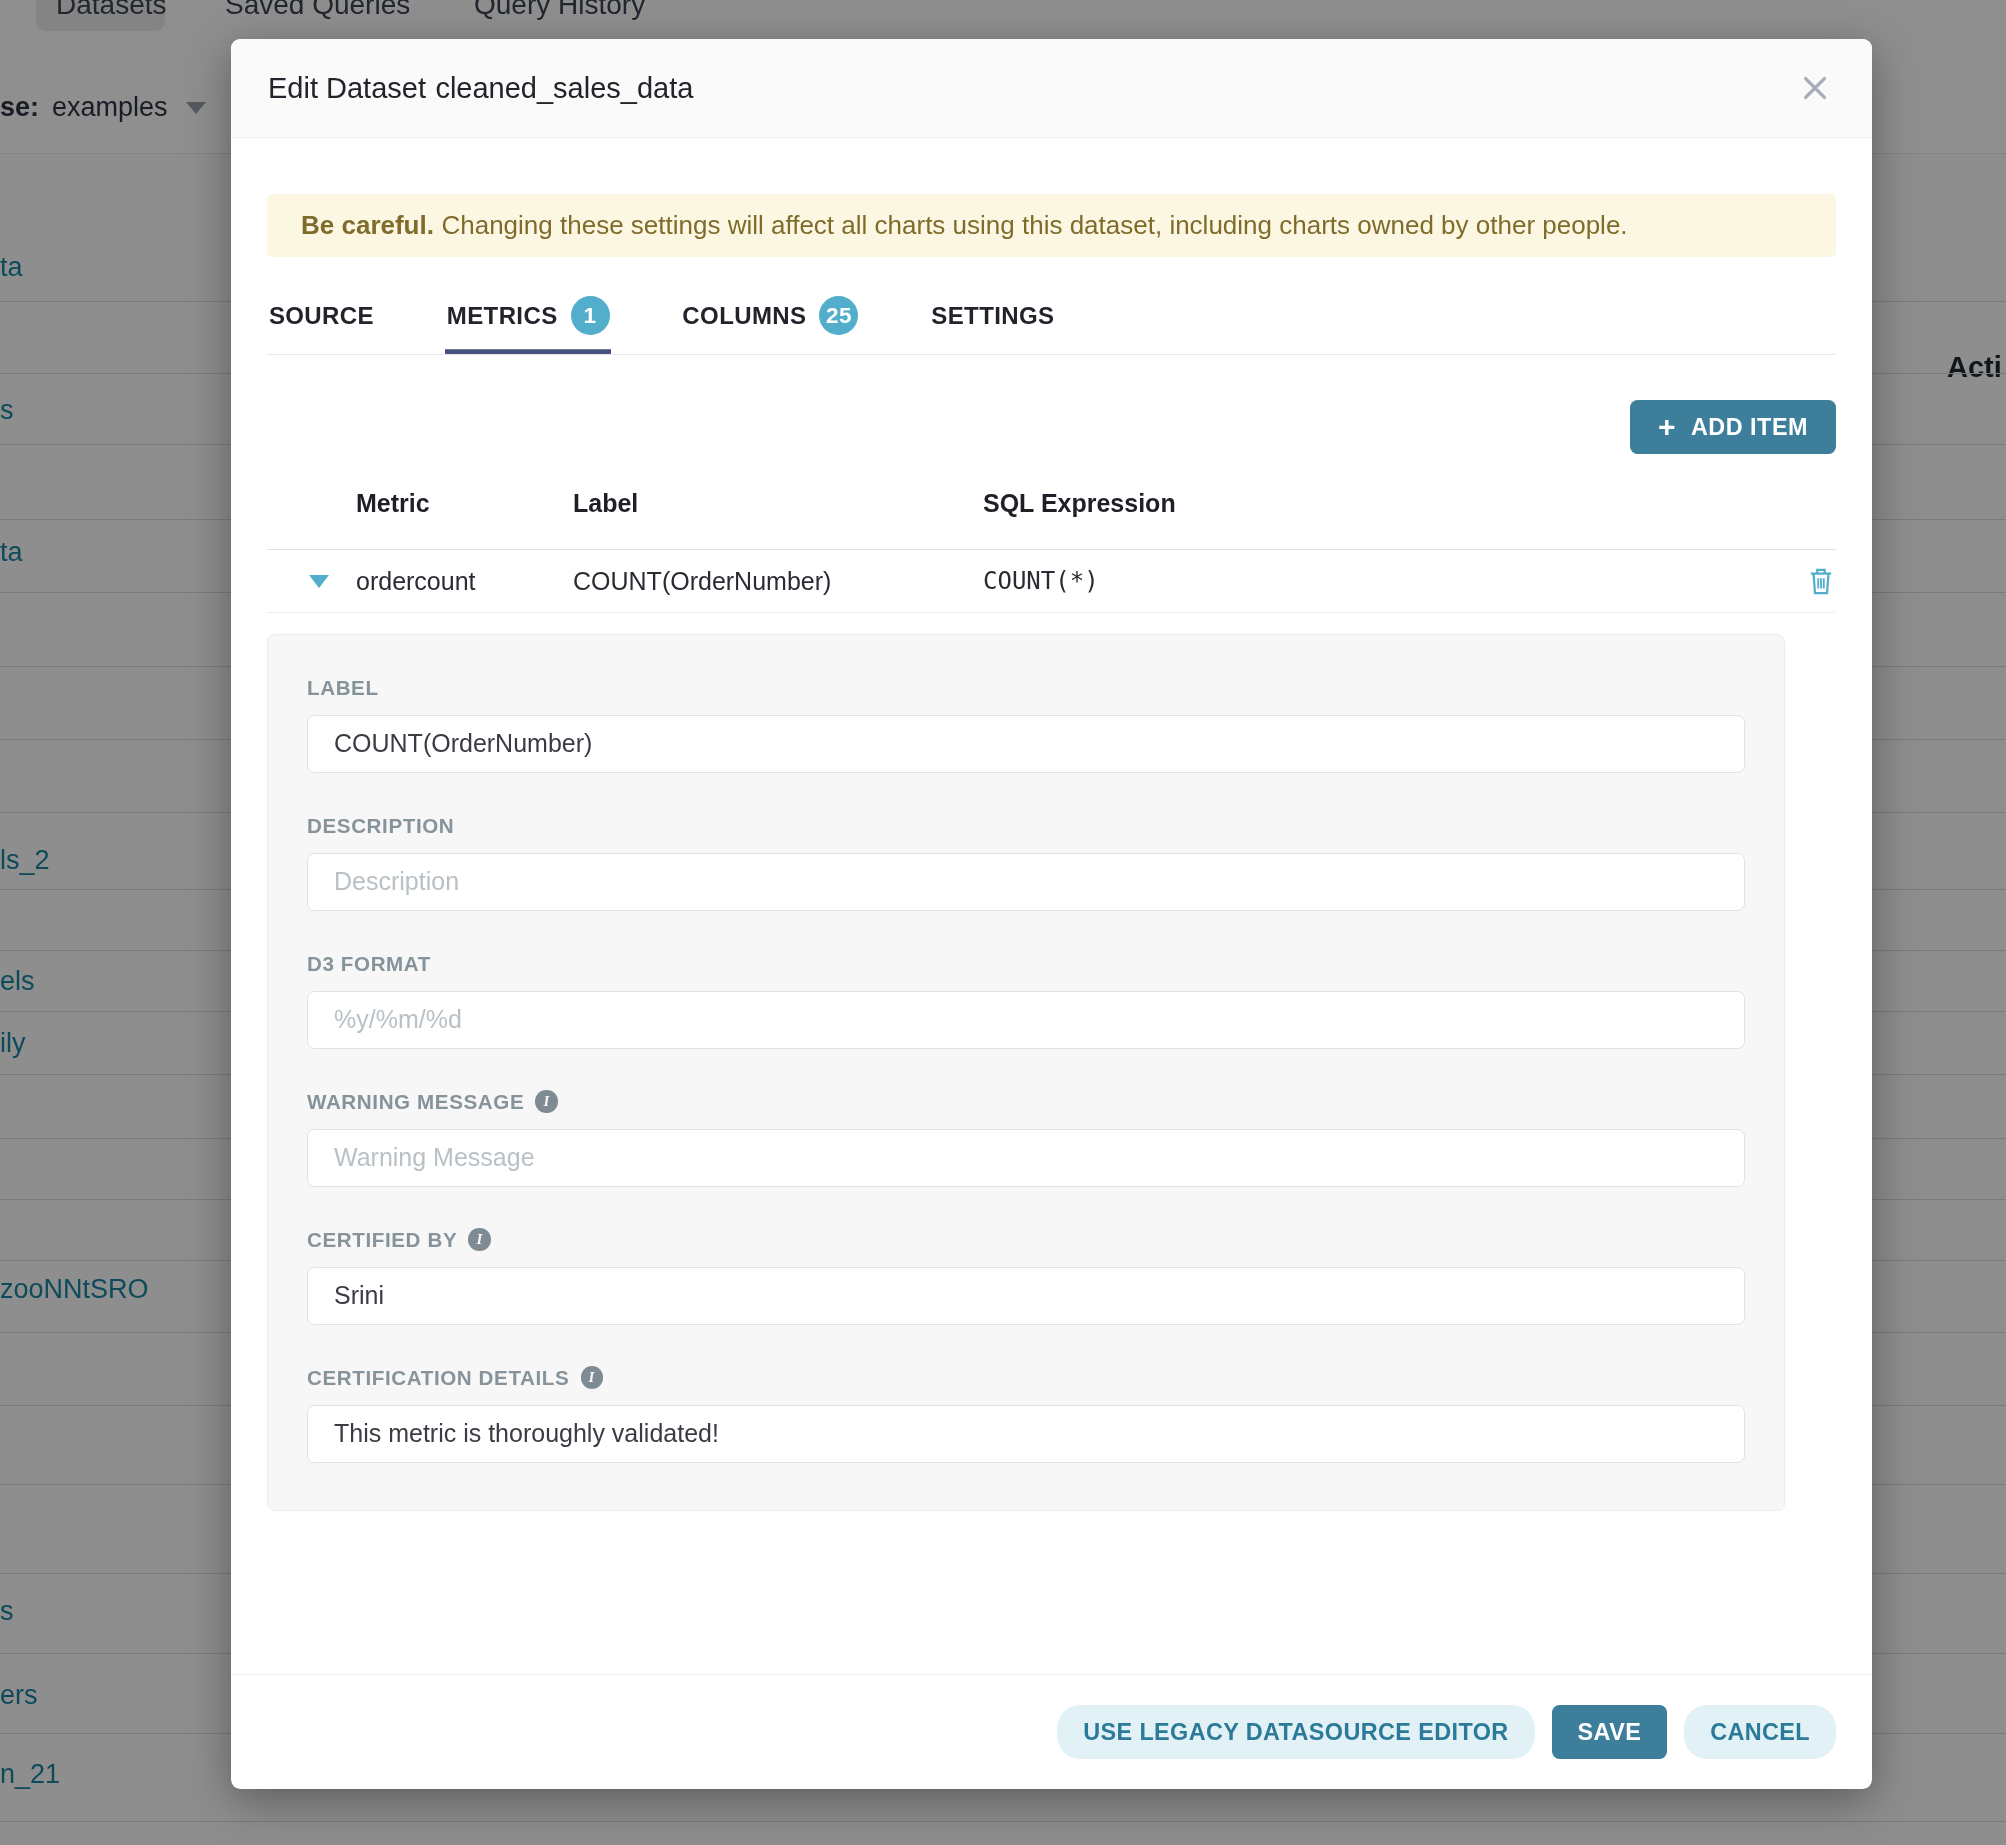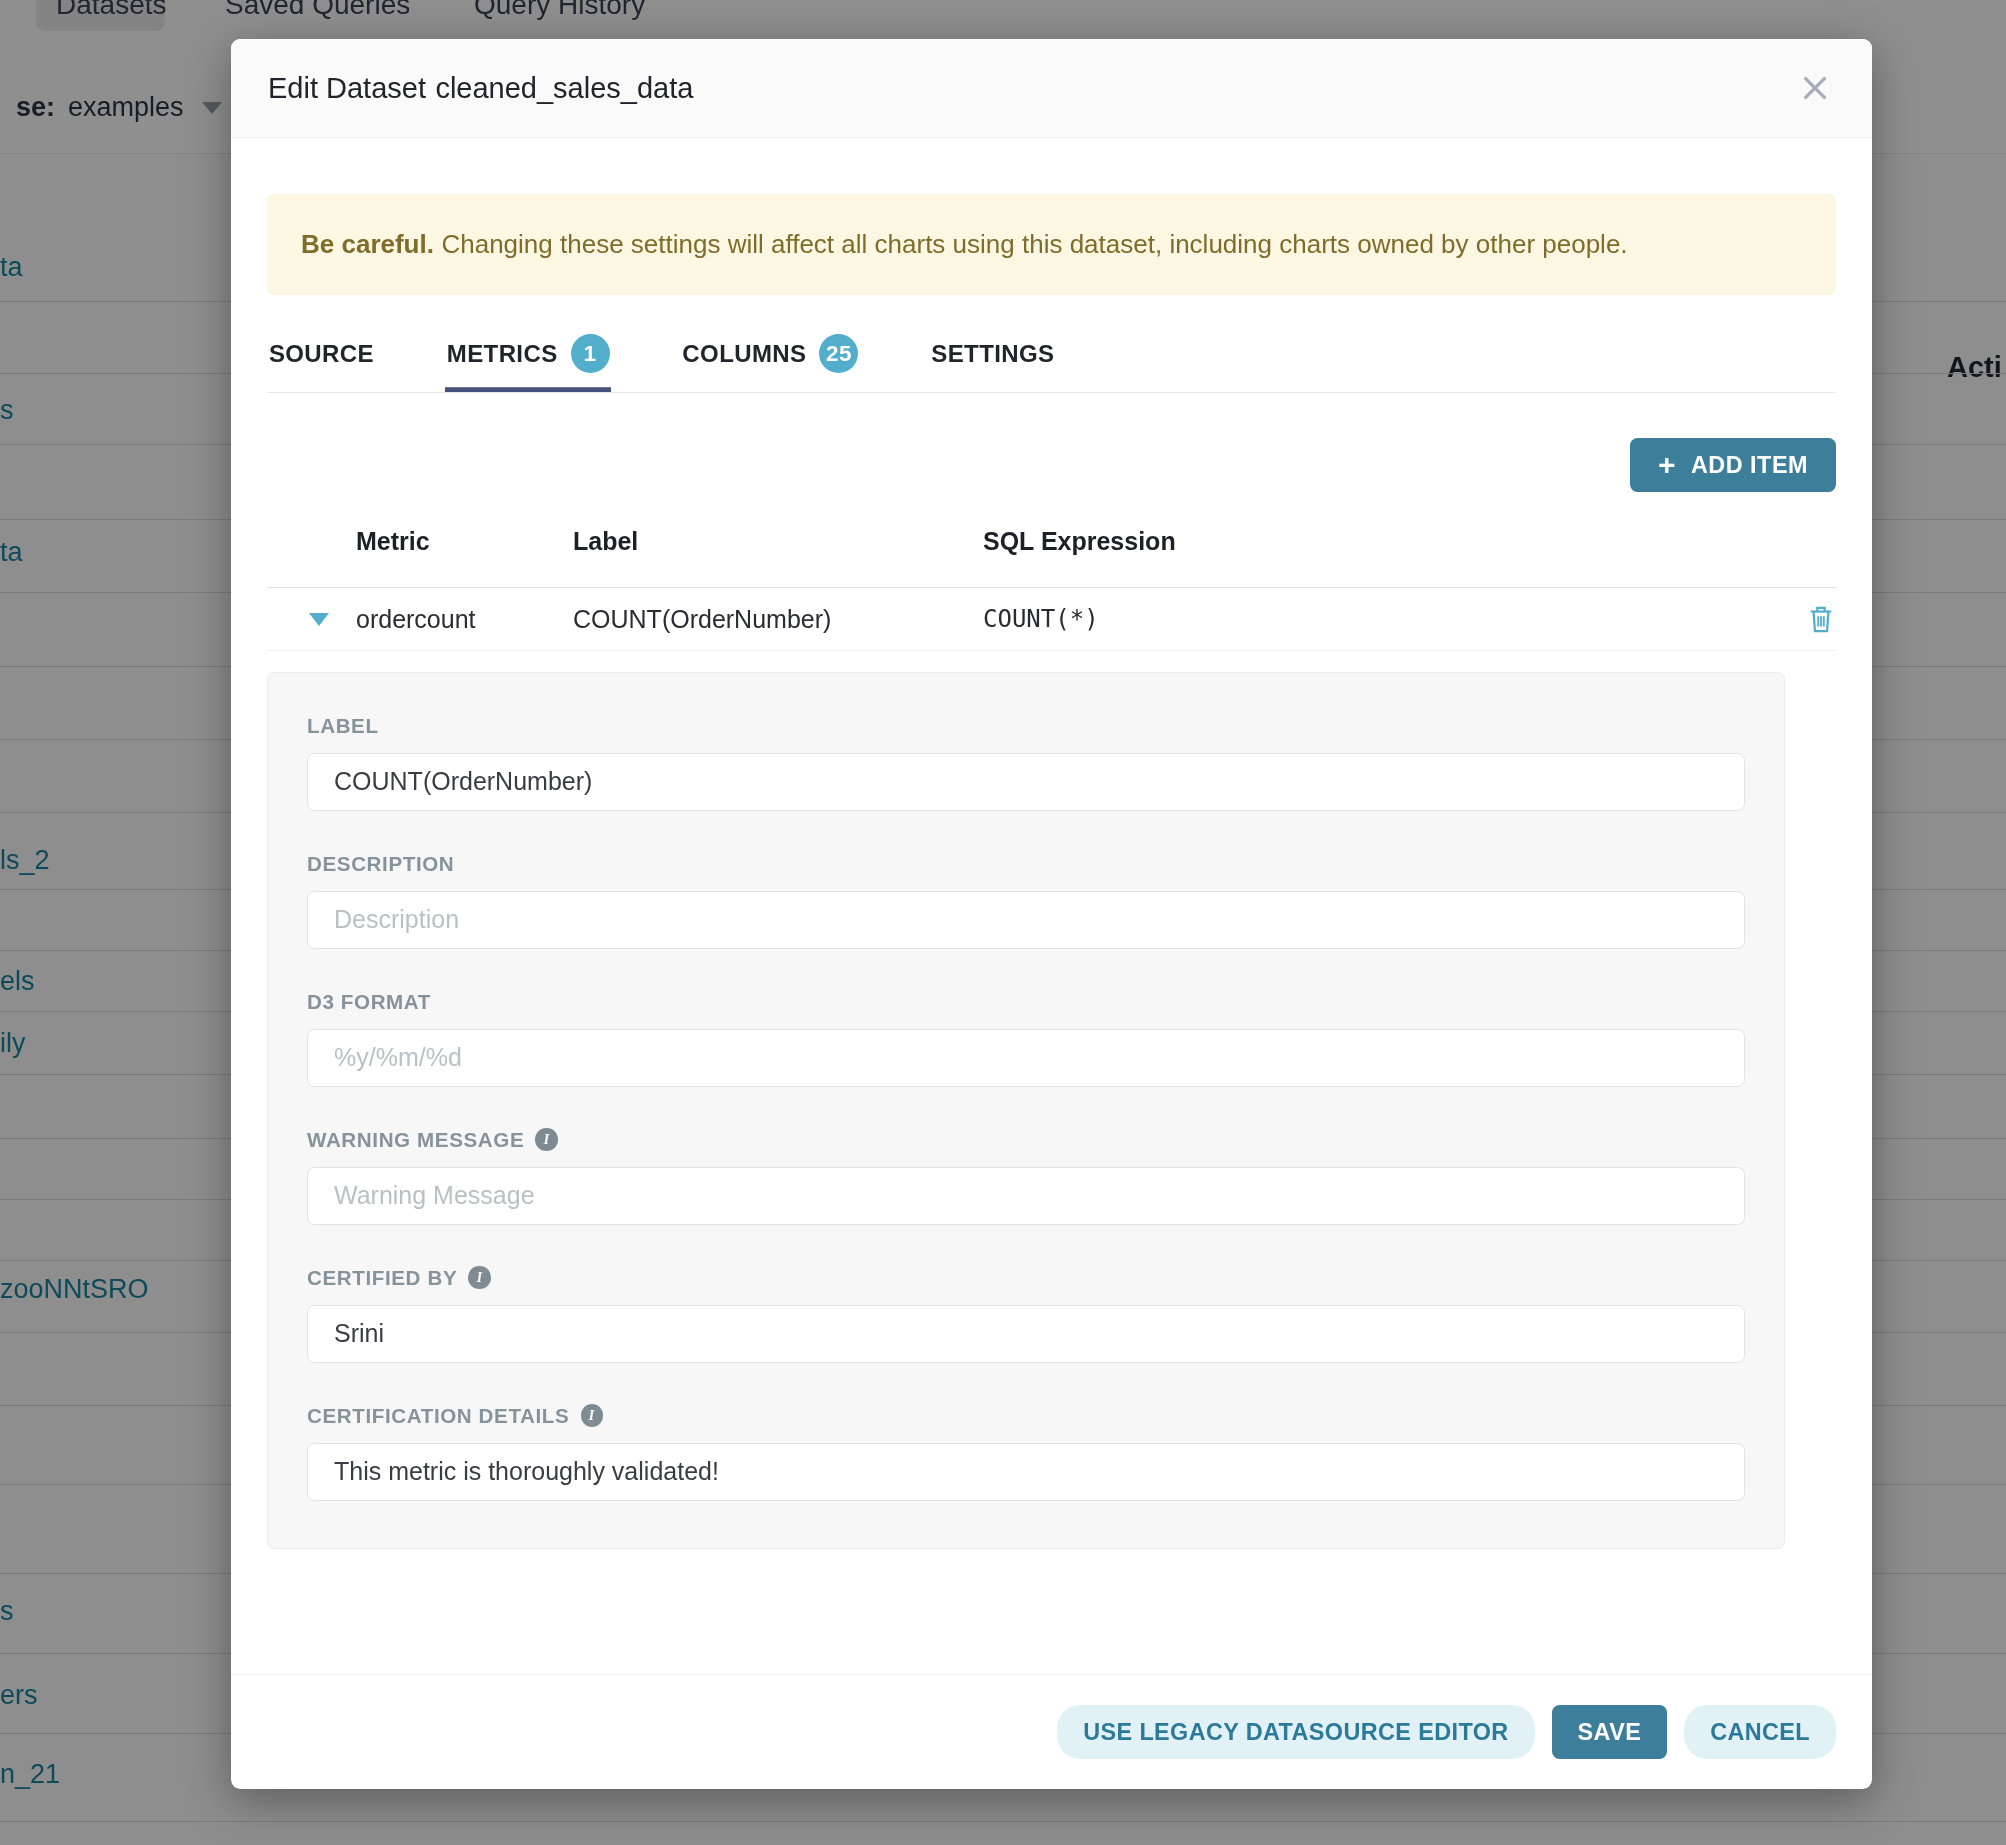--- a/index.html
+++ b/index.html
@@ -6,21 +6,21 @@
   html,body { width:2007px; height:1846px; }
   body { font-family:"Liberation Sans", sans-serif; background:#fff; overflow:hidden; position:relative; }
 
   
   .bg-page { position:absolute; inset:0; background:#fff; }
   .bg-toptab { position:absolute; top:-20.6px; height:51px; display:flex; align-items:center;
                font-size:28px; color:#3b4454; }
   .bg-toptab-pill { position:absolute; left:36px; top:-20.6px; width:129px; height:52px;
                     background:rgba(0,0,0,0.08); border-radius:9.4px; }
   .bg-dbsel { position:absolute; top:92px; left:0; font-size:27px; color:#2f3542; display:flex; align-items:center; gap:13px; }
-  .bg-dbsel b { font-weight:700;margin-left:16px; }
+  .bg-dbsel b { font-weight:700; }
   .bg-caret { width:0; height:0; border-left:10.3px solid transparent; border-right:10.3px solid transparent;
               border-top:12px solid #9aa0a8; margin-left:5.6px; }
   .bg-card { position:absolute; left:0; right:0; top:153px; bottom:0; background:#fdfdfd; border-top:0.9px solid #e6e6e6; }
   .bg-divider { position:absolute; left:0; right:0; height:0.9px; background:#dcdcdc; }
   .frag { position:absolute; left:0; font-size:27px; color:#1985a0; white-space:nowrap; }
   .bg-actions { position:absolute; top:197px; left:1947px; font-size:29px; font-weight:700; color:#1f2733; white-space:nowrap; }
 
   .dim-overlay { position:absolute; inset:0; background:rgba(0,0,0,0.44); }
 
   
@@ -28,21 +28,21 @@
            background:#fff; border-radius:9.4px; box-shadow:0 11.2px 45px rgba(0,0,0,0.35);
            display:flex; flex-direction:column; overflow:hidden; }
   .modal-header { flex:0 0 99px; background:#fafafa; border-bottom:0.9px solid #efefef;
                   display:flex; align-items:center; padding:0 37px; }
   .modal-title { font-size:29px; color:#23232b; }
   .modal-title .name { font-weight:400; margin-left:9.4px; }
   .close-btn { margin-left:auto; width:41px; height:41px; display:flex; align-items:center; justify-content:center; cursor:pointer; }
 
   .modal-body { flex:1 1 auto; padding:56px 36px 0 36px; }
 
-  .banner { background:#fbf7e2; border-radius:5.6px; padding:35px 34px; font-size:26px; color:#7f6c2a; }
+  .banner { background:#fbf7e2; border-radius:5.6px; padding:16px 34px; font-size:26px; color:#7f6c2a; }
   .banner b { font-weight:700; margin-right:7.5px; }
 
   .tabs-row { margin-top:26px; display:flex; gap:69px; border-bottom:0.9px solid #e8e8e8; }
   .tab { display:flex; align-items:center; gap:13px; padding:13px 1.9px 19px 1.9px;
          font-size:24px; color:#23232b; letter-spacing:0.4px; cursor:pointer;font-weight:bold; }
   .tab.active { box-shadow: inset 0 -4.7px 0 #46517e; }
   .badge { min-width:39px; height:39px; padding:0 5.6px; border-radius:19.7px; background:#52aeca; color:#fff;
            font-size:22.5px; display:flex; align-items:center; justify-content:center; }
 
   .additem-row { margin-top:45px; display:flex; justify-content:flex-end; }

